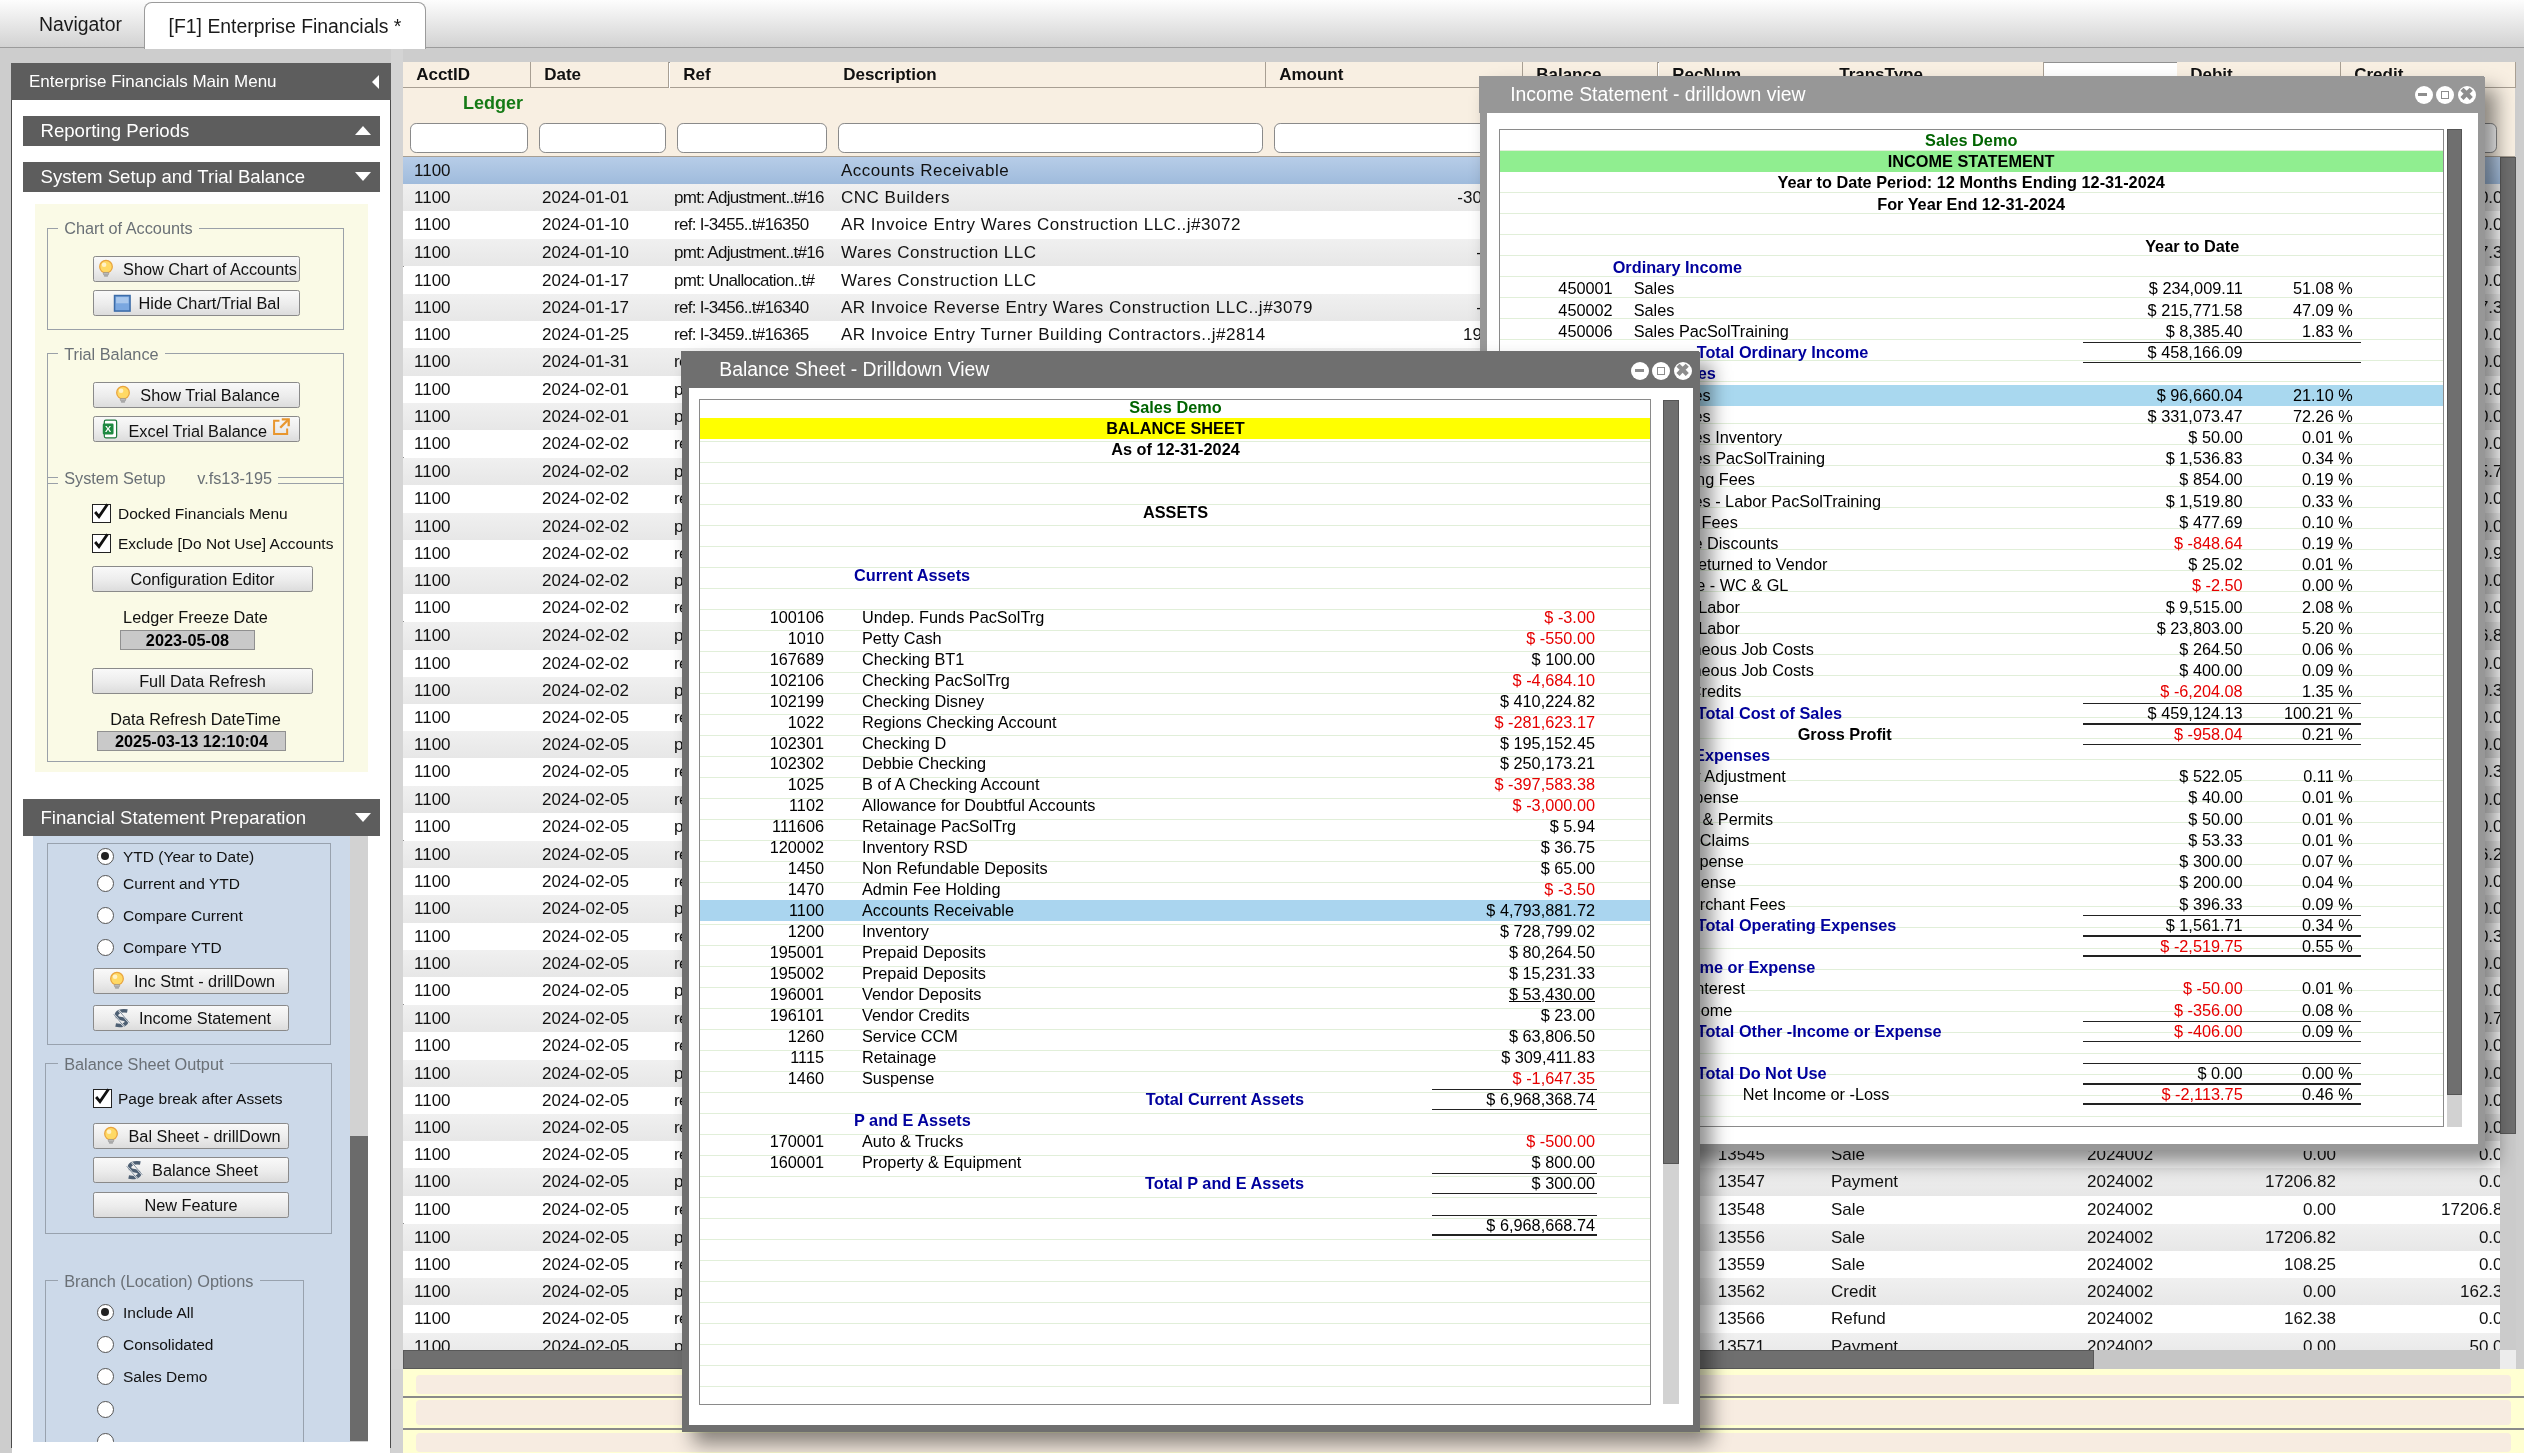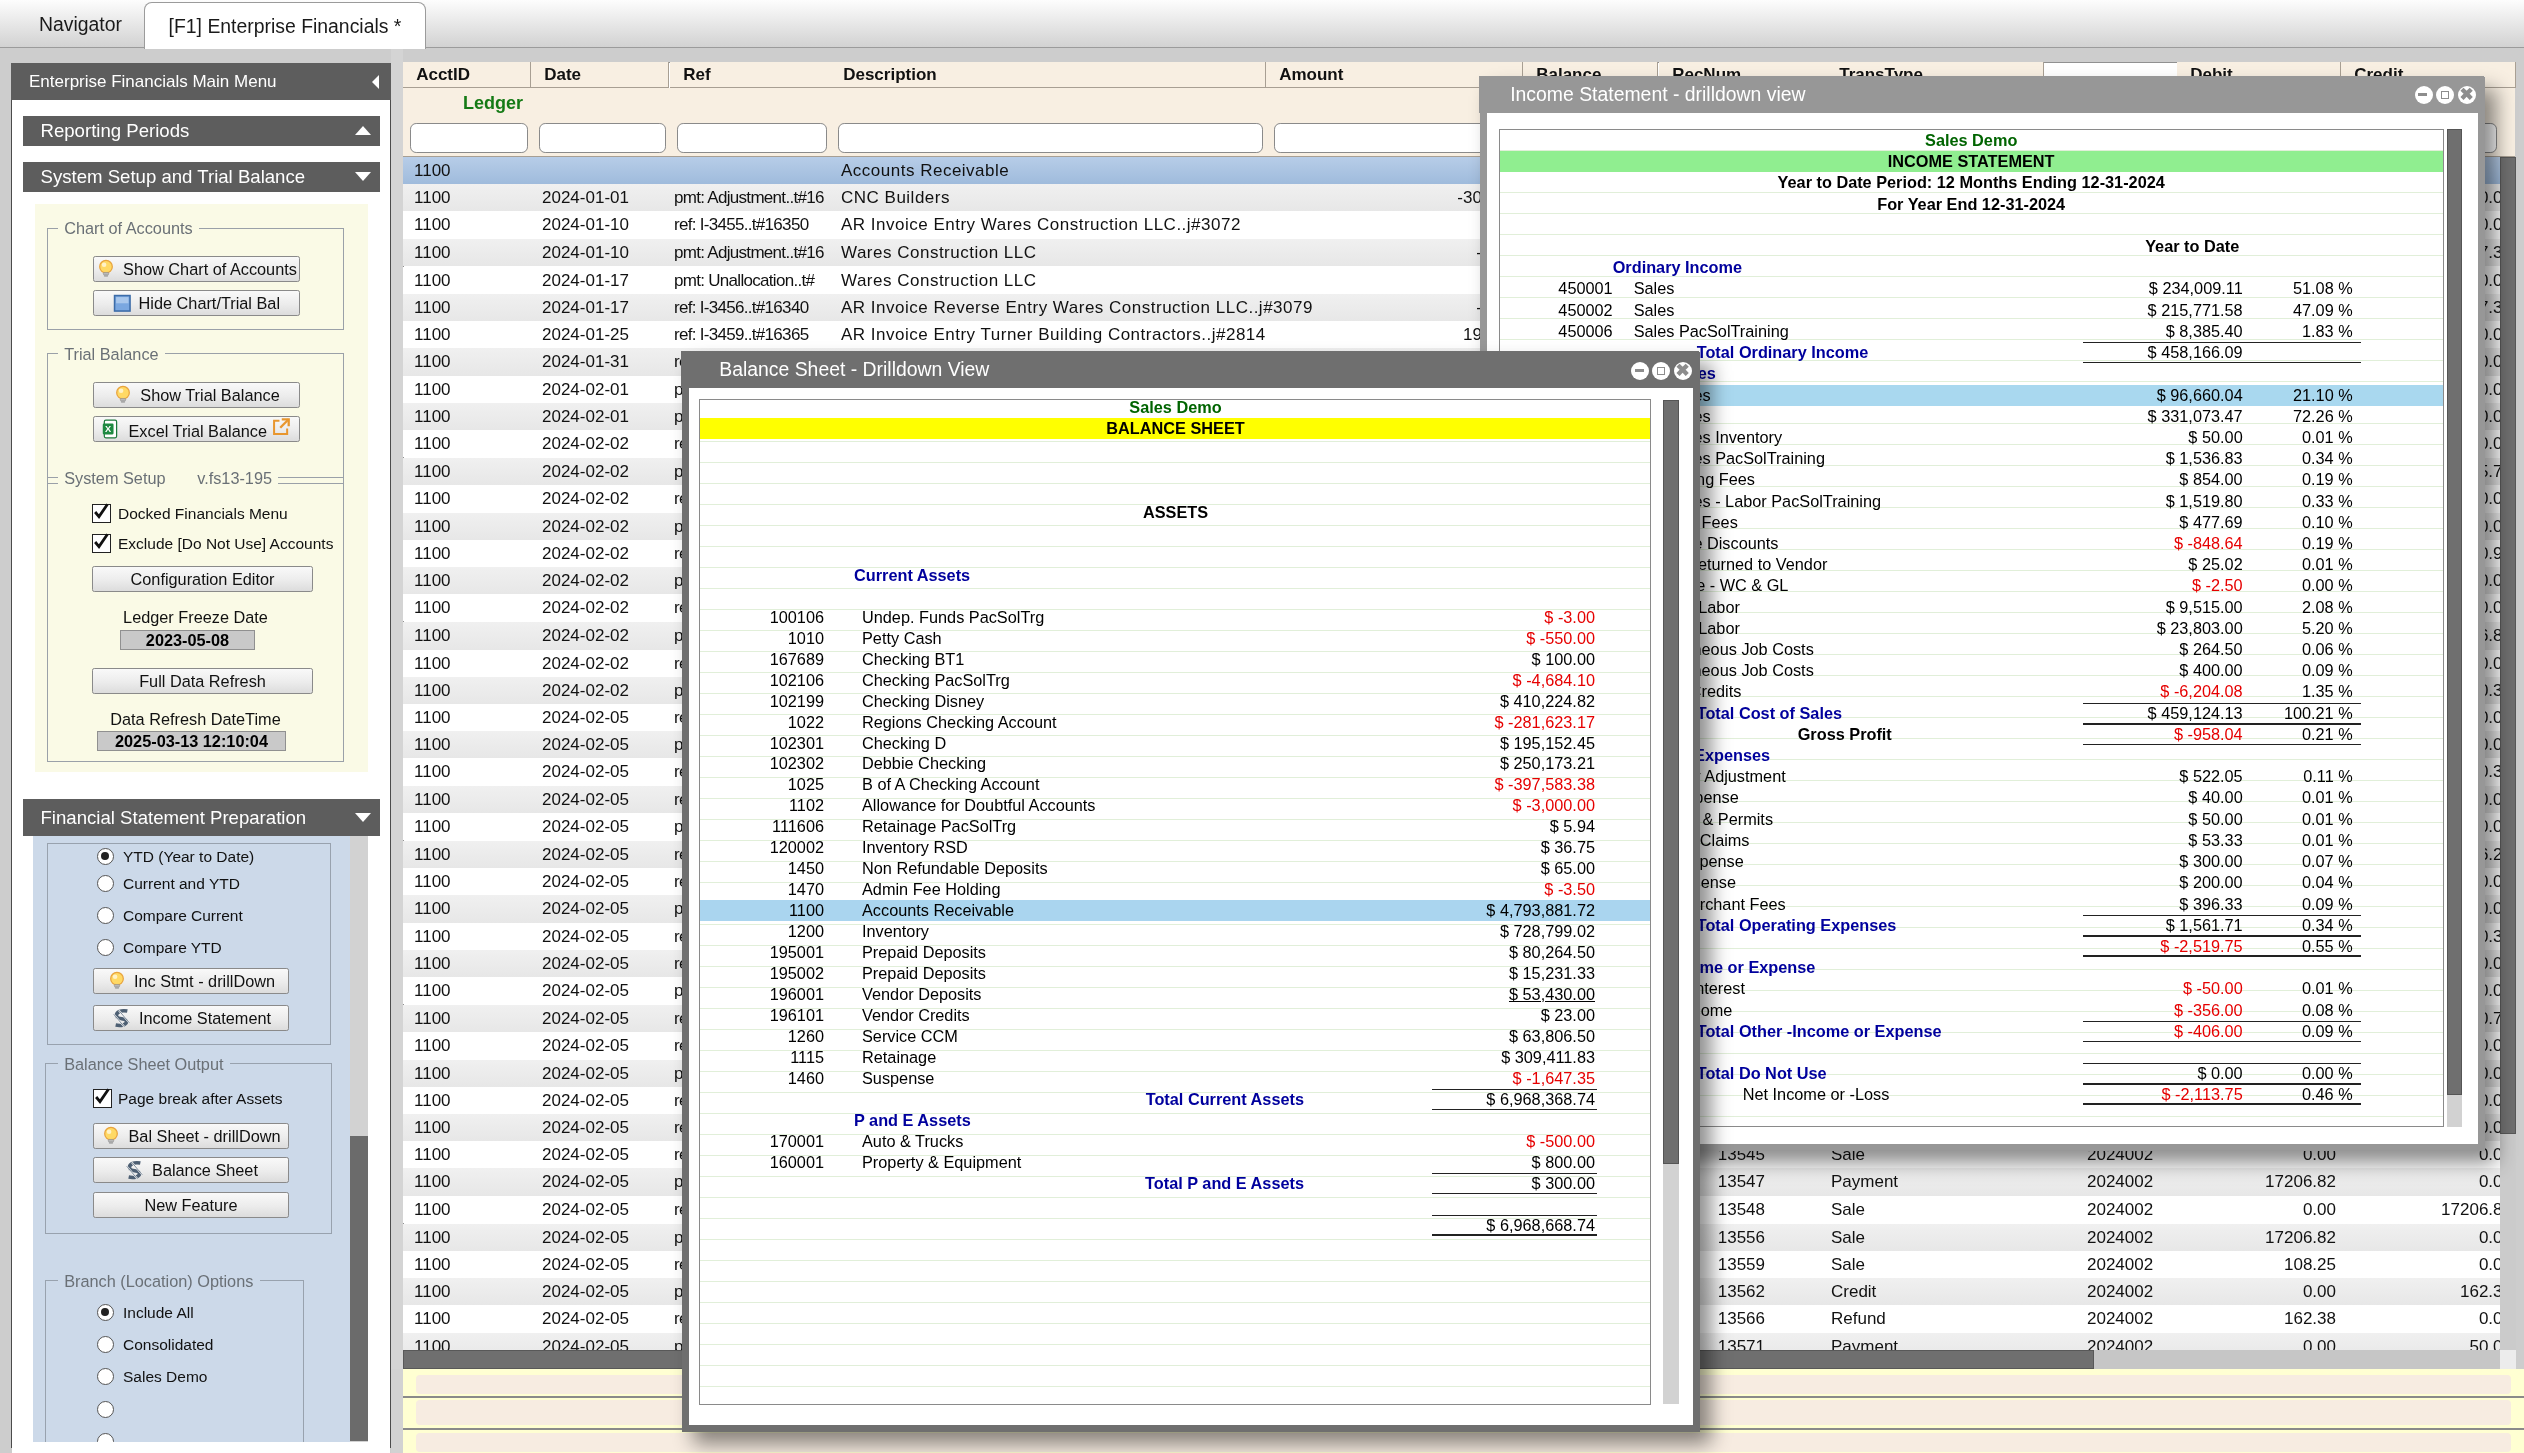--- a/index.html
+++ b/index.html
@@ -780,20 +780,23 @@
 <div class="a" style="left:946px;top:10px;width:9.3px;height:3.1px;background:#8d8d8d;"></div>
 <div class="a" style="left:968px;top:7.8px;width:7.8px;height:7.8px;border:1.9px solid #8d8d8d;"></div>
 <div class="a" style="left:985px;top:3.1px;width:17px;height:17px;display:flex;align-items:center;justify-content:center;color:#8d8d8d;font-size:17px;font-weight:bold;">✖</div>
 <div class="a" style="left:10px;top:40px;width:952px;height:1006px;border:0.8px solid #8a8a8a;background:#fff;overflow:hidden;background-image:repeating-linear-gradient(180deg,#fff 0px,#fff 20px,#e1efd9 20px,#e1efd9 21px);">
 <div class="a" style="left:0;top:-3.1px;width:951px;height:21px;font-size:16.3px;">
         <div class="a grn" style="left:0px;top:0;width:951px;height:100%;display:flex;align-items:center;justify-content:center;white-space:nowrap;">Sales Demo</div>
       </div>
       <div class="a" style="left:0;top:18px;width:951px;height:21px;background:#ffff00;font-size:16.3px;">
         <div class="a " style="left:0px;top:0;width:951px;height:100%;display:flex;align-items:center;justify-content:center;font-weight:bold;white-space:nowrap;">BALANCE SHEET</div>
       </div>
+      <div class="a" style="left:0;top:39px;width:951px;height:21px;font-size:16.3px;">
+        <div class="a " style="left:0px;top:0;width:951px;height:100%;display:flex;align-items:center;justify-content:center;font-weight:bold;white-space:nowrap;">As of 12-31-2024</div>
+      </div>
       <div class="a" style="left:0;top:102px;width:951px;height:21px;font-size:16.3px;">
         <div class="a " style="left:0px;top:0;width:951px;height:100%;display:flex;align-items:center;justify-content:center;font-weight:bold;white-space:nowrap;">ASSETS</div>
       </div>
       <div class="a" style="left:0;top:165px;width:951px;height:21px;font-size:16.3px;">
         <div class="a navy" style="left:154px;top:0;width:233px;height:100%;display:flex;align-items:center;justify-content:flex-start;white-space:nowrap;">Current Assets</div>
       </div>
       <div class="a" style="left:0;top:207px;width:951px;height:21px;font-size:16.3px;">
         <div class="a " style="left:46px;top:0;width:78px;height:100%;display:flex;align-items:center;justify-content:flex-end;white-space:nowrap;">100106</div>
         <div class="a " style="left:162px;top:0;width:482px;height:100%;display:flex;align-items:center;justify-content:flex-start;white-space:nowrap;">Undep. Funds PacSolTrg</div>
         <div class="a red" style="left:732px;top:0;width:163px;height:100%;display:flex;align-items:center;justify-content:flex-end;white-space:nowrap;">$ -3.00</div>

